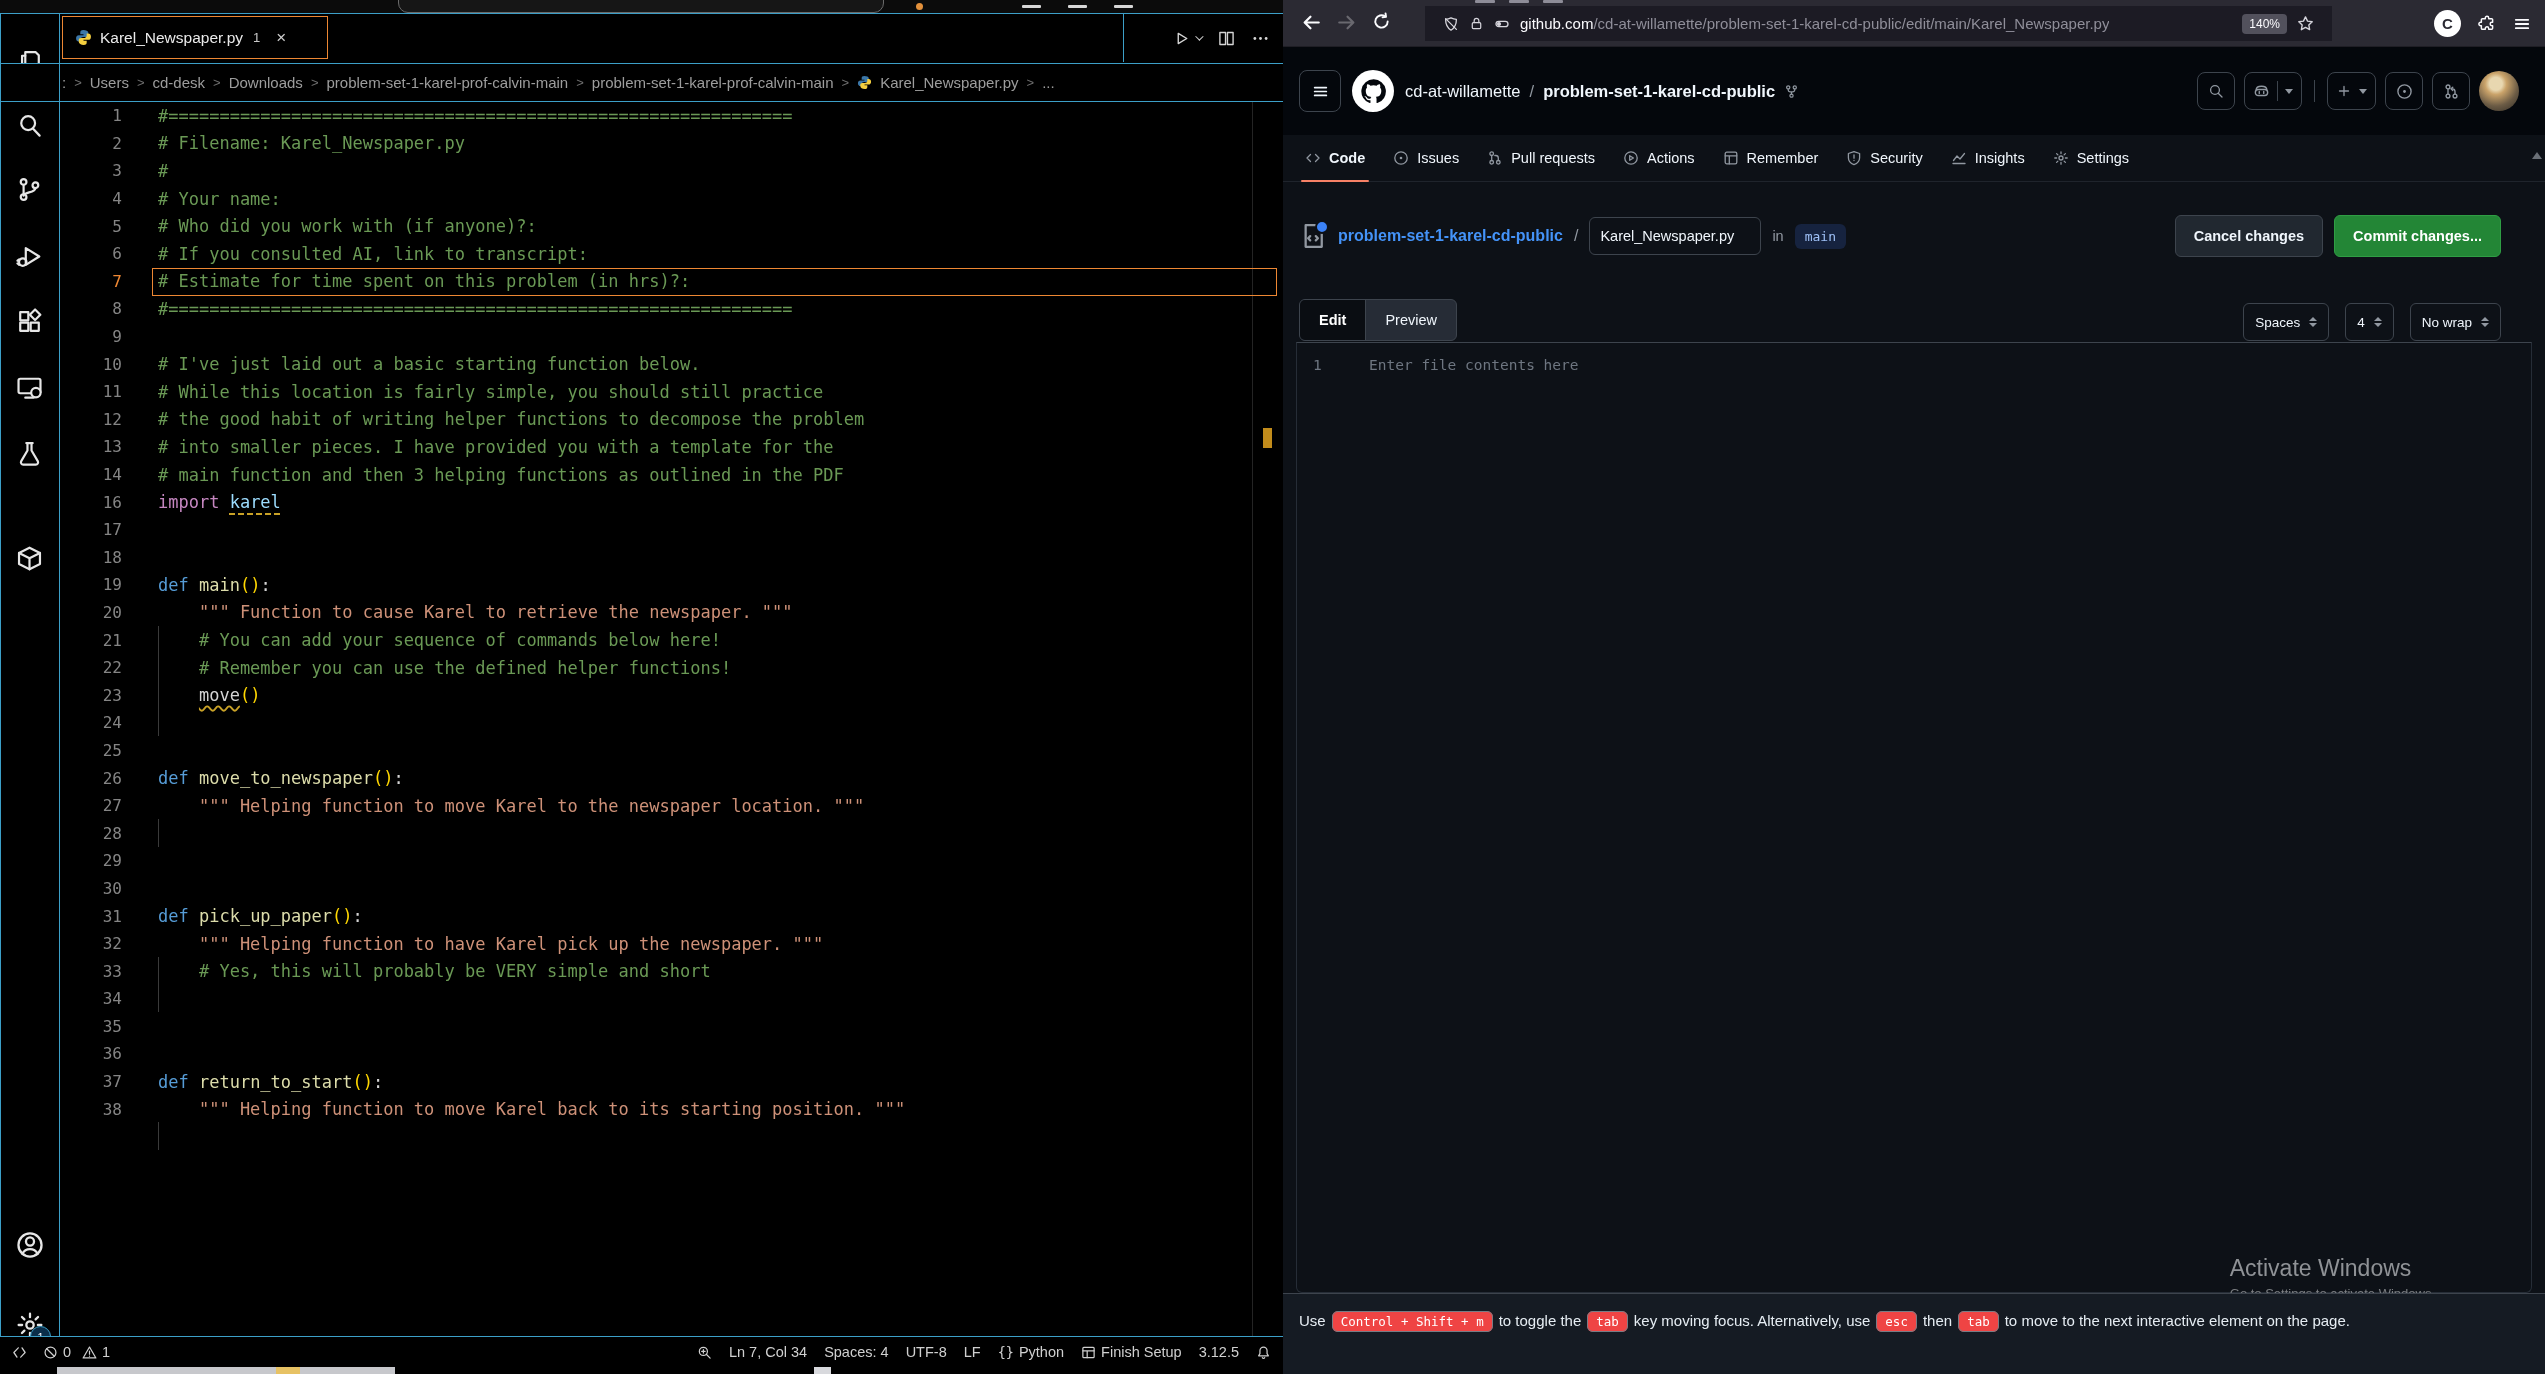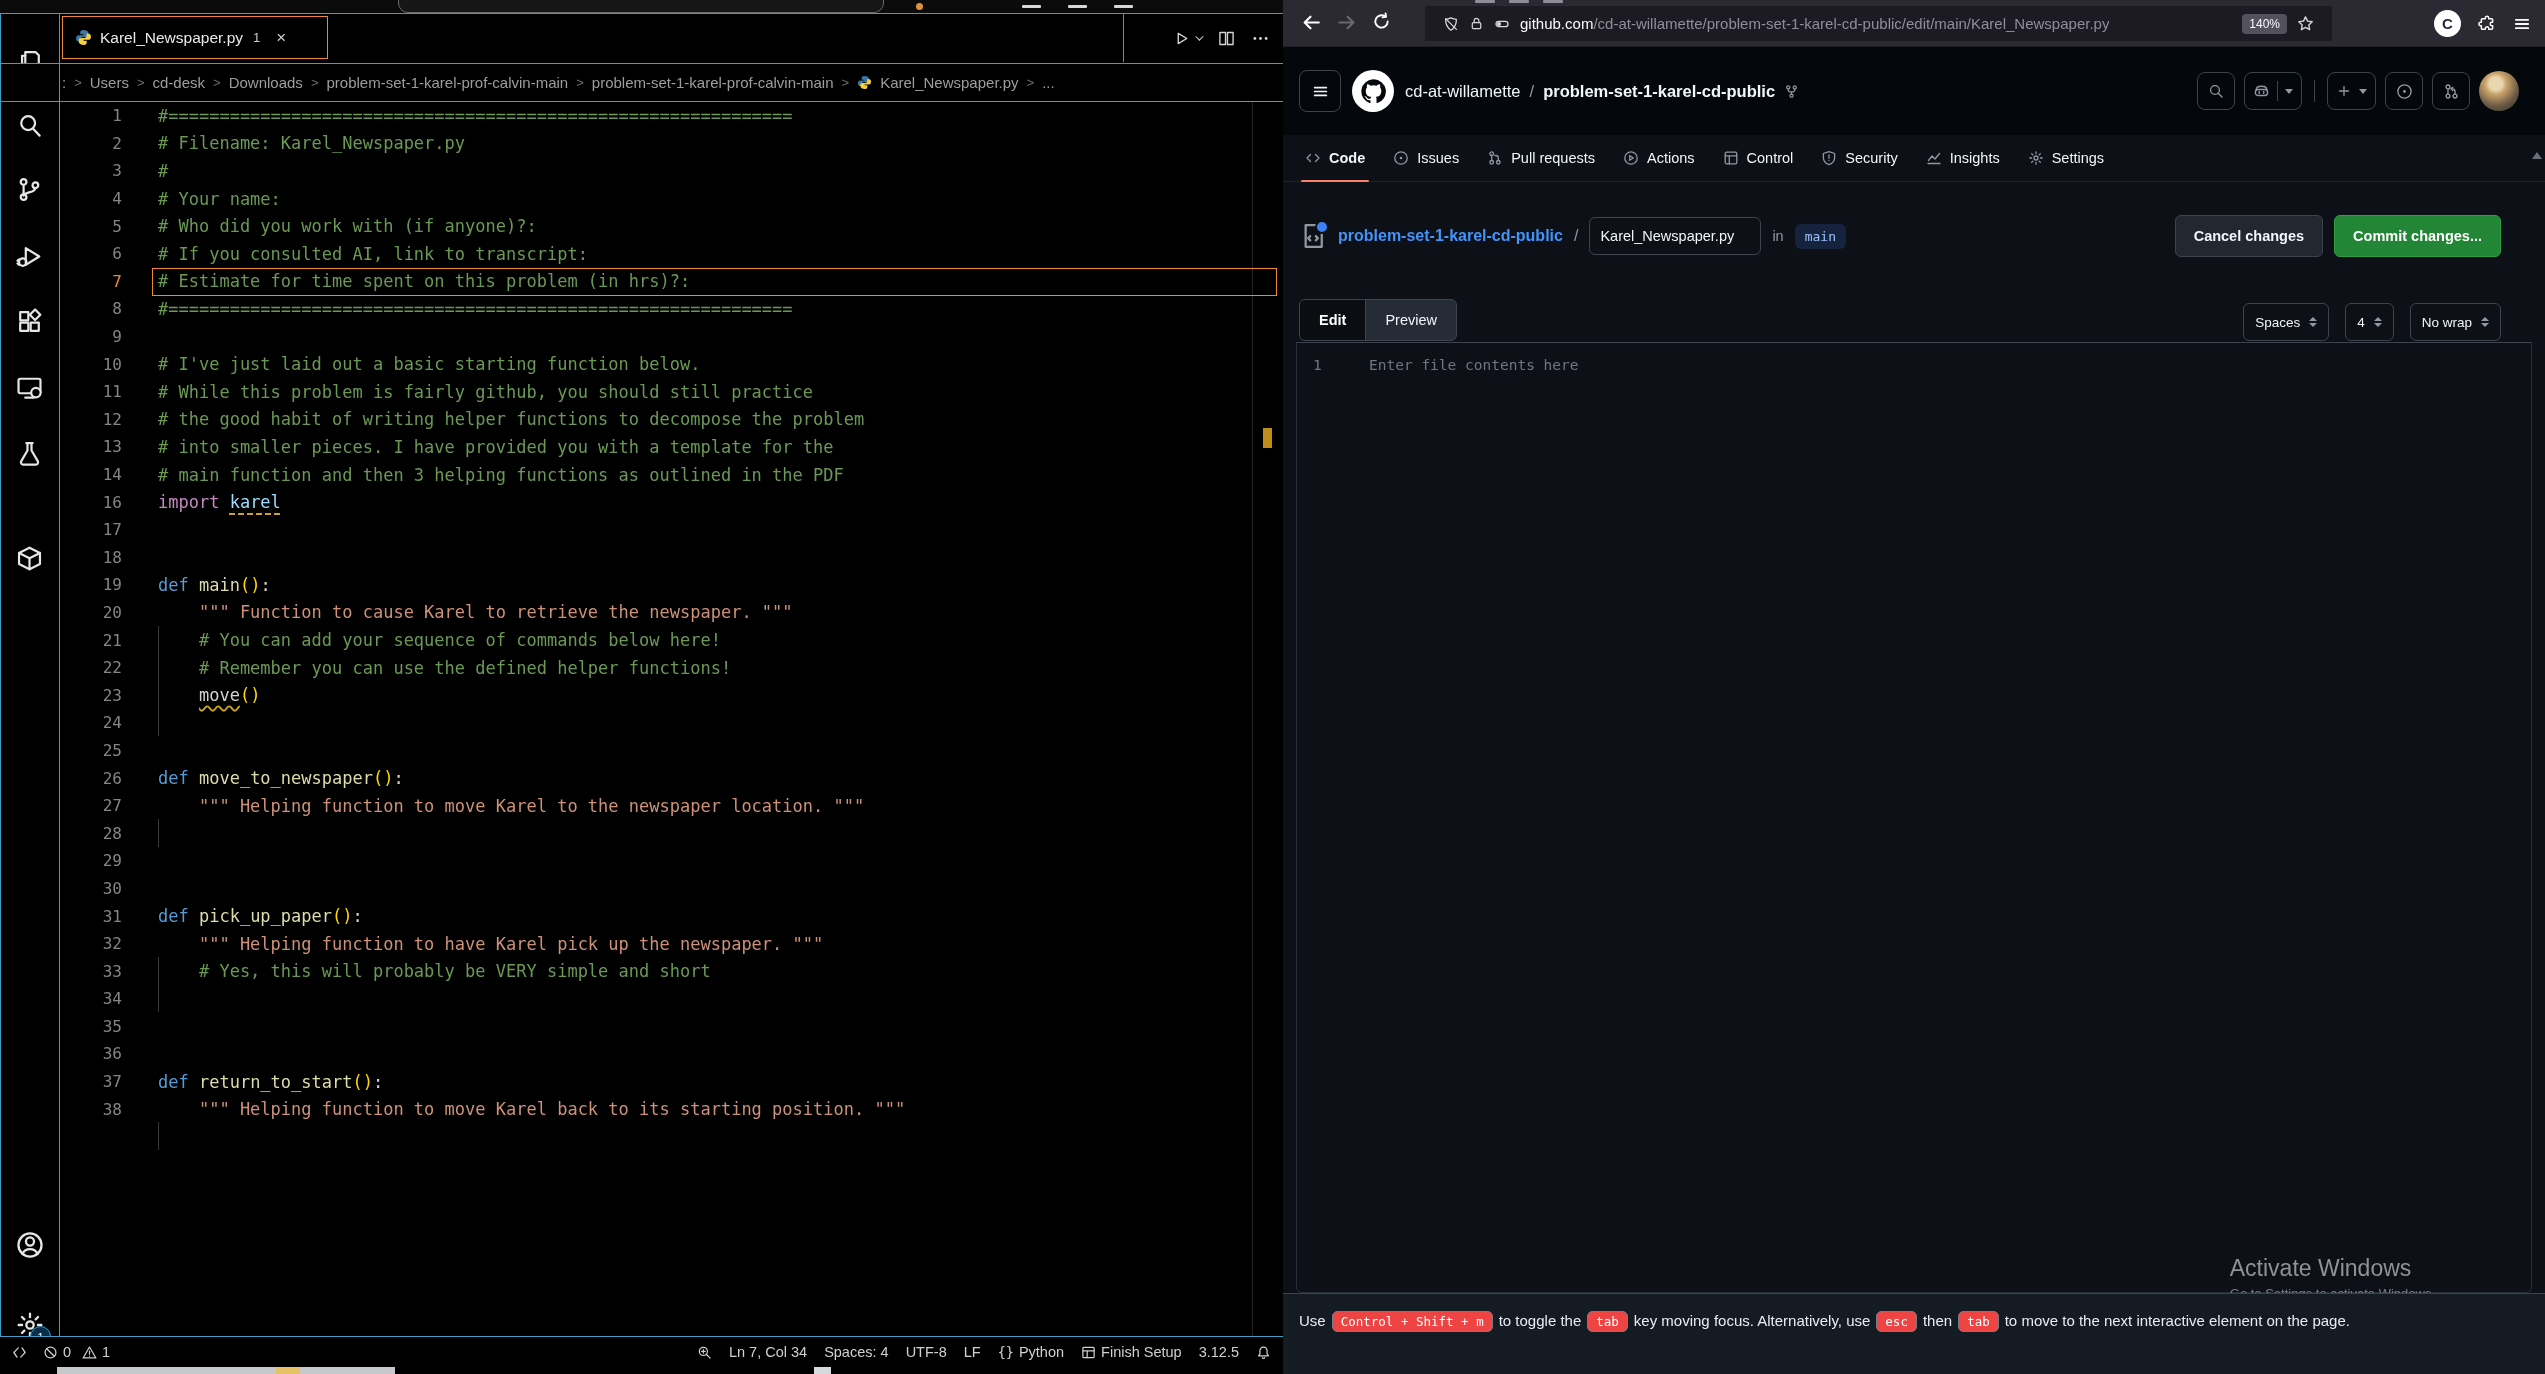--- a/index.html
+++ b/index.html
@@ -286,21 +286,21 @@
           <div class="cl-row"><span class="cl-num">1</span><span class="cl-code"><span class="tk-c">#=============================================================</span></span></div>
           <div class="cl-row"><span class="cl-num">2</span><span class="cl-code"><span class="tk-c"># Filename: Karel_Newspaper.py</span></span></div>
           <div class="cl-row"><span class="cl-num">3</span><span class="cl-code"><span class="tk-c">#</span></span></div>
           <div class="cl-row"><span class="cl-num">4</span><span class="cl-code"><span class="tk-c"># Your name:</span></span></div>
           <div class="cl-row"><span class="cl-num">5</span><span class="cl-code"><span class="tk-c"># Who did you work with (if anyone)?:</span></span></div>
           <div class="cl-row"><span class="cl-num">6</span><span class="cl-code"><span class="tk-c"># If you consulted AI, link to transcript:</span></span></div>
           <div class="cl-row"><span class="cl-num active">7</span><span class="cl-code"><span class="tk-c"># Estimate for time spent on this problem (in hrs)?:</span></span></div>
           <div class="cl-row"><span class="cl-num">8</span><span class="cl-code"><span class="tk-c">#=============================================================</span></span></div>
           <div class="cl-row"><span class="cl-num">9</span><span class="cl-code"></span></div>
           <div class="cl-row"><span class="cl-num">10</span><span class="cl-code"><span class="tk-c"># I've just laid out a basic starting function below.</span></span></div>
-          <div class="cl-row"><span class="cl-num">11</span><span class="cl-code"><span class="tk-c"># While this problem is fairly github, you should still practice</span></span></div>
+          <div class="cl-row"><span class="cl-num">11</span><span class="cl-code"><span class="tk-c"># While this location is fairly simple, you should still practice</span></span></div>
           <div class="cl-row"><span class="cl-num">12</span><span class="cl-code"><span class="tk-c"># the good habit of writing helper functions to decompose the problem</span></span></div>
           <div class="cl-row"><span class="cl-num">13</span><span class="cl-code"><span class="tk-c"># into smaller pieces. I have provided you with a template for the</span></span></div>
           <div class="cl-row"><span class="cl-num">14</span><span class="cl-code"><span class="tk-c"># main function and then 3 helping functions as outlined in the PDF</span></span></div>
           <div class="cl-row"><span class="cl-num">16</span><span class="cl-code"><span class="tk-i">import </span><span class="tk-mu">karel</span></span></div>
           <div class="cl-row"><span class="cl-num">17</span><span class="cl-code"></span></div>
           <div class="cl-row"><span class="cl-num">18</span><span class="cl-code"></span></div>
           <div class="cl-row"><span class="cl-num">19</span><span class="cl-code"><span class="tk-k">def </span><span class="tk-f">main</span><span class="tk-p">()</span><span class="tk-w">:</span></span></div>
           <div class="cl-row"><span class="cl-num">20</span><span class="cl-code"><span class="tk-s">    """ Function to cause Karel to retrieve the newspaper. """</span></span></div>
           <div class="cl-row"><span class="cl-num">21</span><span class="cl-code"><span class="tk-c">    # You can add your sequence of commands below here!</span></span></div>
           <div class="cl-row"><span class="cl-num">22</span><span class="cl-code"><span class="tk-c">    # Remember you can use the defined helper functions!</span></span></div>
@@ -539,21 +539,21 @@
               <circle cx="8" cy="8" r="6.2"></circle>
               <path d="M6.7 5.7v4.6L10.4 8z"></path>
             </svg>
           <span class="nv-lab">Actions</span>
         </span>
         <span class="nav-item">
           <svg class="ic nv-ic" width="16" height="16" viewBox="0 0 16 16">
               <rect x="2.2" y="2.2" width="11.6" height="11.6" rx="1.6"></rect>
               <path d="M2.2 5.8h11.6M6.3 5.8v8"></path>
             </svg>
-          <span class="nv-lab">Control</span>
+          <span class="nv-lab">Remember</span>
         </span>
         <span class="nav-item">
           <svg class="ic nv-ic" width="16" height="16" viewBox="0 0 16 16">
               <path d="M8 1.6l5.6 1.9v4.3c0 3.5-2.4 5.7-5.6 6.8-3.2-1.1-5.6-3.3-5.6-6.8V3.5z"></path>
               <path d="M8 5v3.2M8 10.4v.2"></path>
             </svg>
           <span class="nv-lab">Security</span>
         </span>
         <span class="nav-item">
           <svg class="ic nv-ic" width="16" height="16" viewBox="0 0 16 16">

